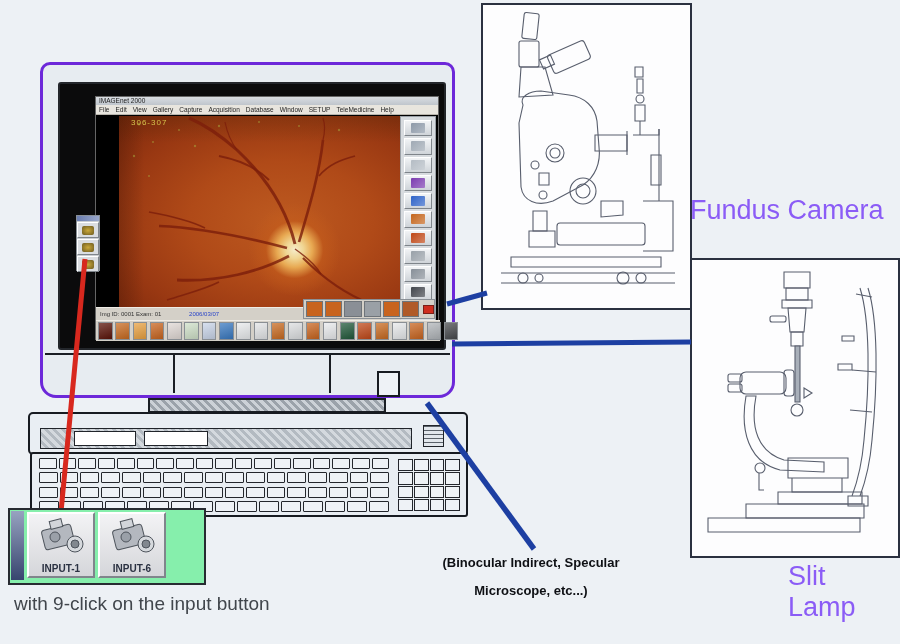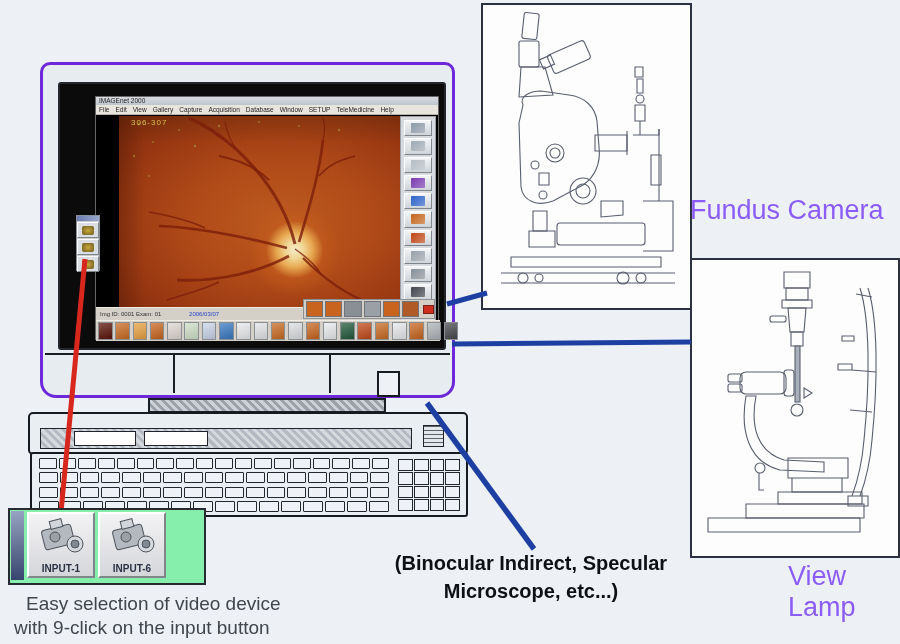--- a/index.html
+++ b/index.html
@@ -10,21 +10,21 @@
 
   
   .device-box{position:absolute;background:#fdfdfe;border:2px solid #2b3140;}
   .fundus-box{left:481px;top:3px;width:207px;height:303px;}
   .slit-box{left:690px;top:258px;width:206px;height:296px;}
   .label{position:absolute;font-size:27px;color:#8b5cf6;}
   .fundus-label{left:690px;top:195px;}
   .slit-label{left:788px;top:561px;}
 
   .other-devices{position:absolute;left:358px;top:549px;width:346px;text-align:center;
-                 font-size:20px;font-weight:700;color:#0e1014;line-height:28px;}
+                 font-size:13px;font-weight:700;color:#0e1014;line-height:28px;}
 
   
   .monitor{position:absolute;left:40px;top:62px;width:415px;height:336px;background:#e7ecf1;
            border:3px solid #6d28d9;border-radius:10px 10px 16px 16px;box-sizing:border-box;z-index:2;}
   .screen{position:absolute;left:15px;top:17px;width:384px;height:264px;background:#0b0b0c;
           border:2px solid #23262b;border-radius:3px;}
   .bezel-line{position:absolute;left:2px;right:2px;top:288px;border-top:2px solid #1a1e24;}
   .bezel-v{position:absolute;top:290px;bottom:2px;width:0;border-left:2px solid #1a1e24;}
   .v1{left:130px}.v2{left:286px}
   .bezel-btn{position:absolute;left:334px;top:306px;width:19px;height:22px;background:#eef2f6;border:2px solid #171b21;}
@@ -175,21 +175,21 @@
         <path d="M168,28 C178,60 178,120 172,180 C170,204 166,220 160,236"></path>
         <line x1="160" y1="110" x2="184" y2="112"></line>
           <line x1="158" y1="150" x2="180" y2="152"></line>
         <rect x="146" y="104" width="14" height="6"></rect>
           <rect x="150" y="76" width="12" height="5"></rect>
         <path d="M164,34 L180,37"></path>
           <rect x="156" y="236" width="20" height="10"></rect>
       </g>
     </svg>
   </div>
-  <div class="label slit-label">View Lamp</div>
+  <div class="label slit-label">Slit Lamp</div>
 
   <div class="other-devices">
     <div>(Binocular Indirect, Specular</div>
     <div>Microscope, etc...)</div>
   </div>
 
   <div class="monitor">
     <div class="screen">
       <div class="app-window">
         <div class="titlebar">
@@ -473,17 +473,16 @@
               <circle cx="40" cy="26" r="4" fill="#82888f"></circle>
               <circle cx="20" cy="19" r="5" fill="#9aa0a8"></circle>
             </g>
           </svg>
           <div class="ip-label">INPUT-6</div>
         </div>
       </div>
   </div>
 
   <div class="caption">
-    <div class="c1">Easy selection of video device</div>
     <div class="c2">with 9-click on the input button</div>
   </div>
 
 </div>
 
 </body></html>

